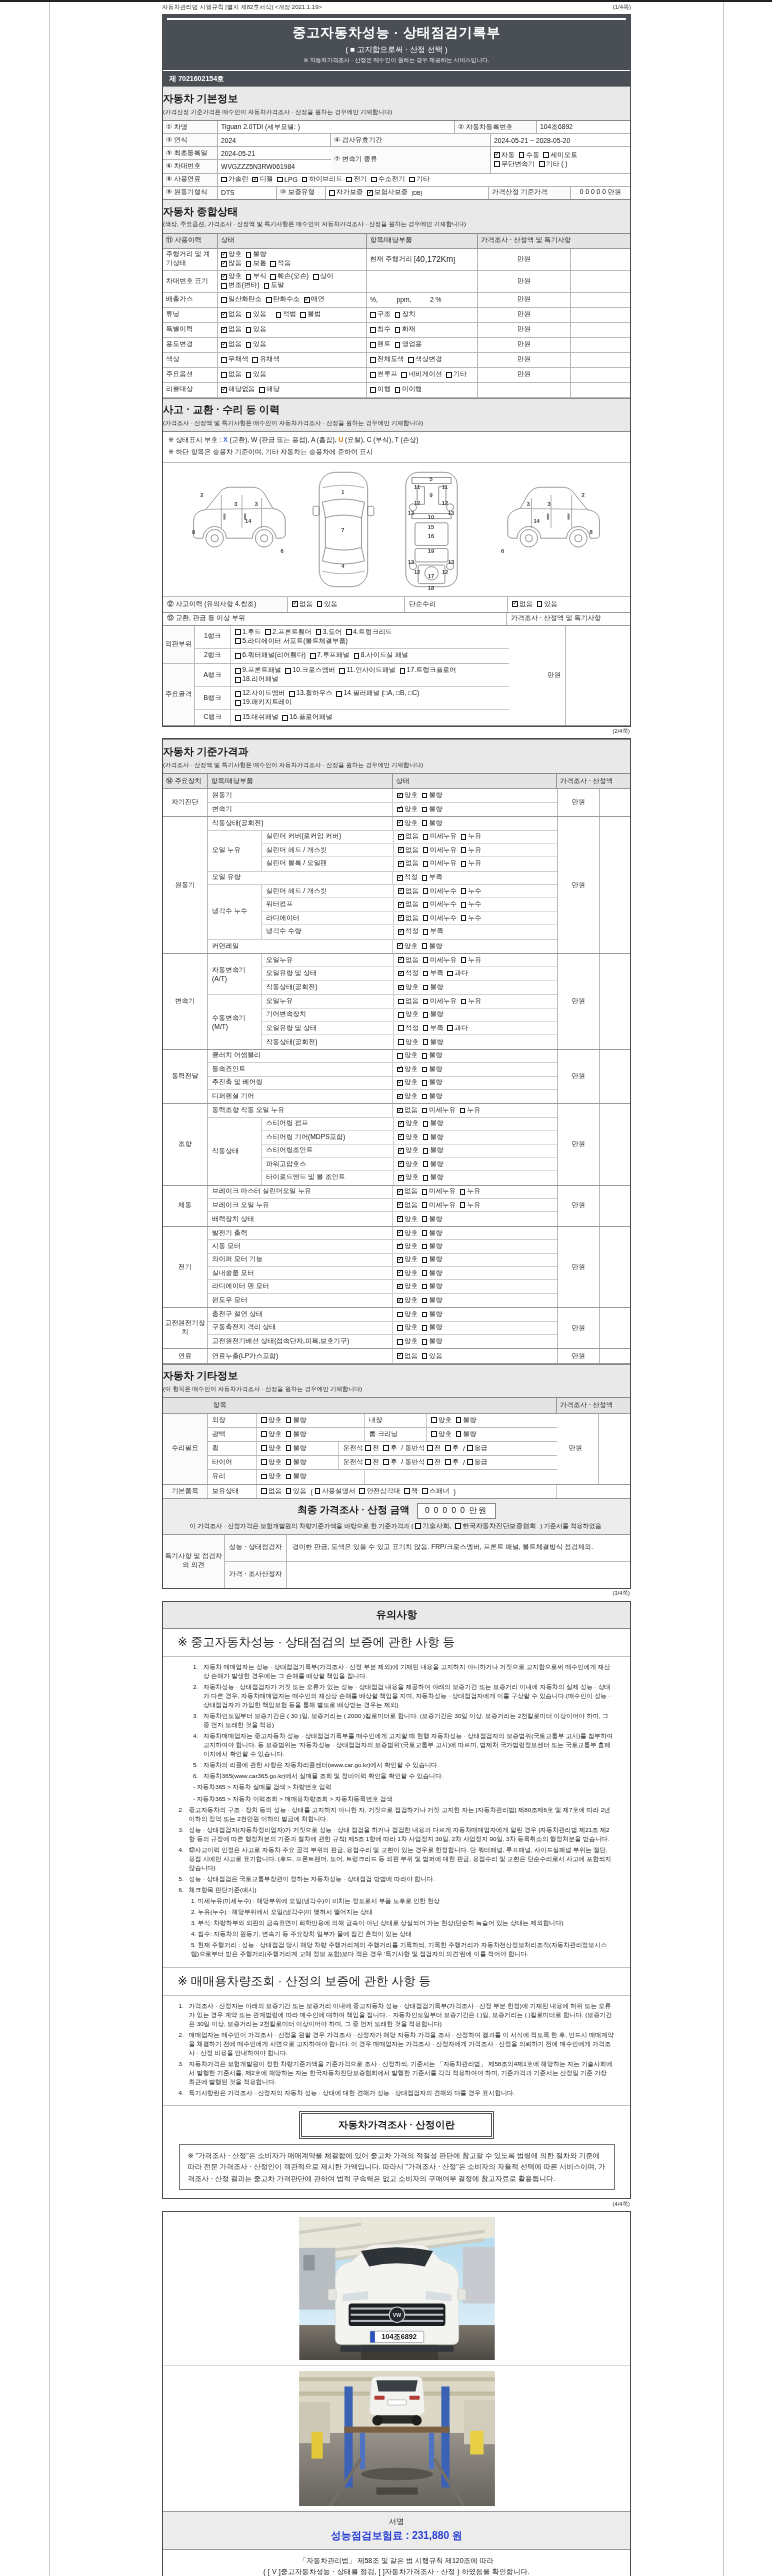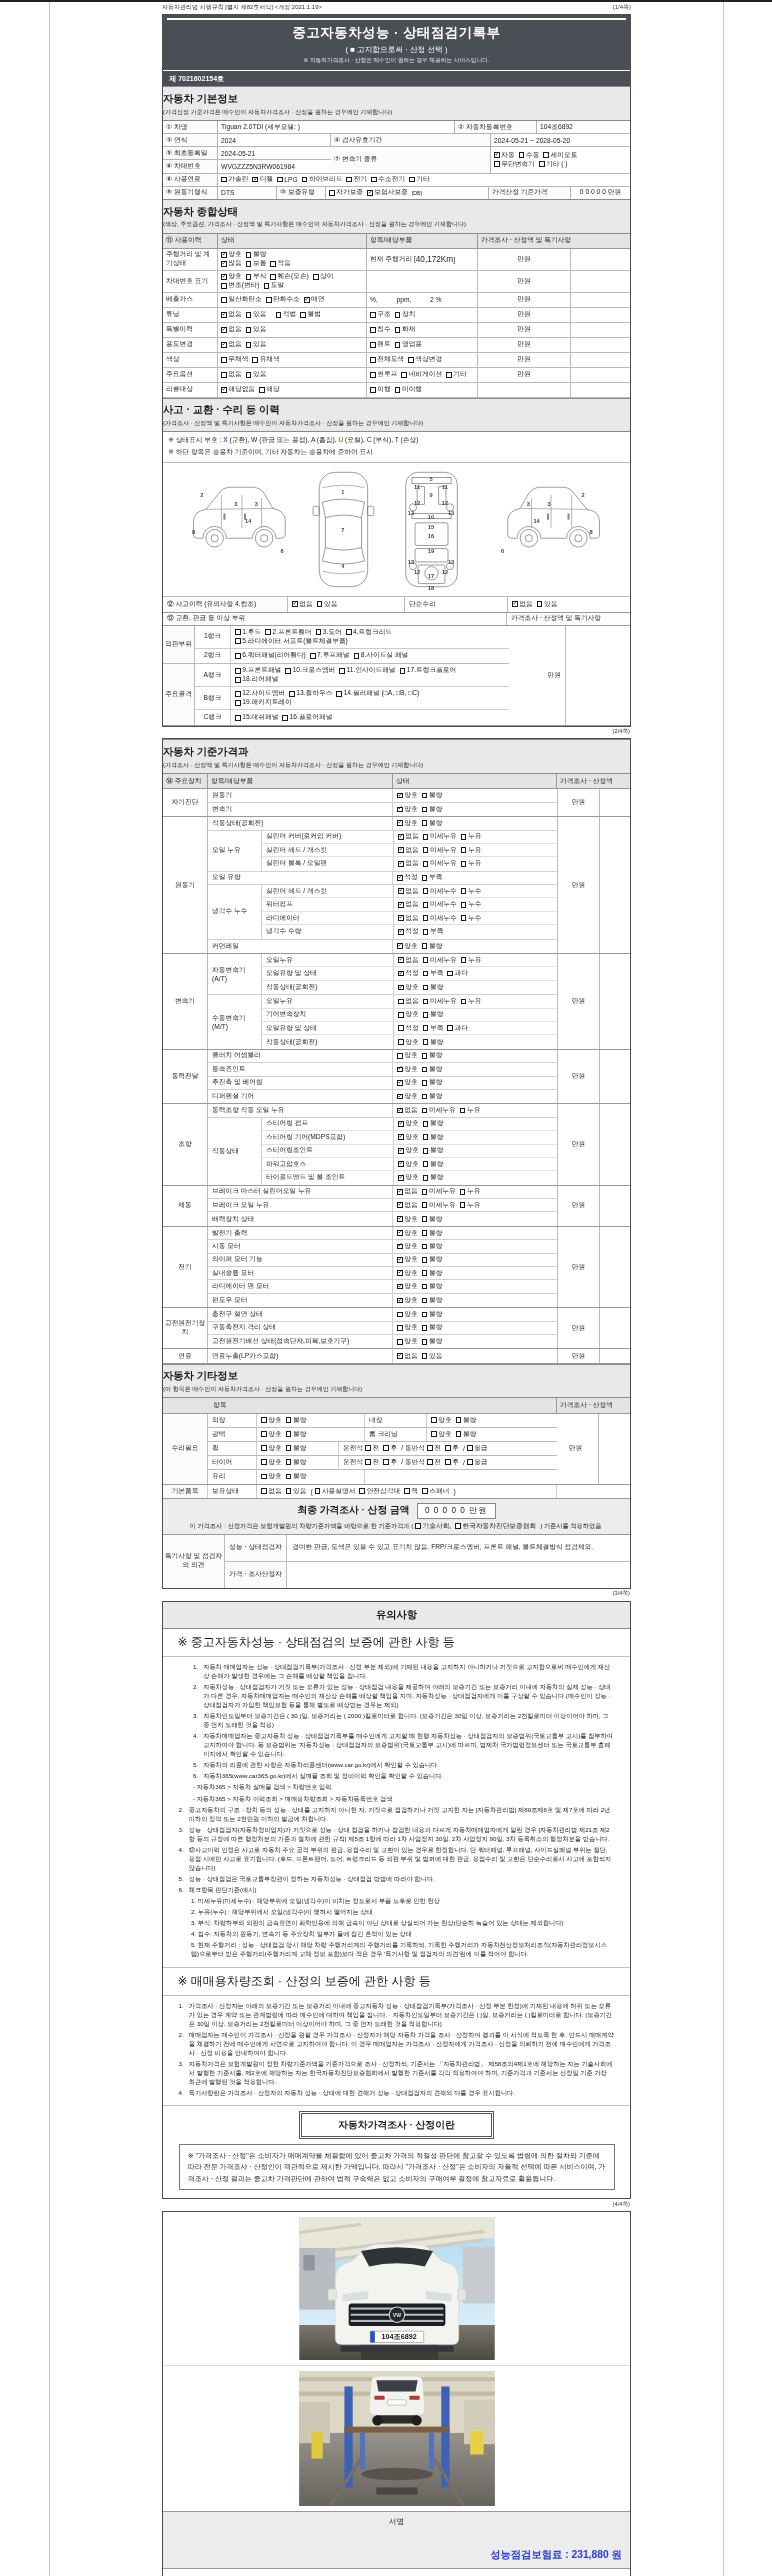--- a/index.html
+++ b/index.html
@@ -108,21 +108,21 @@
   .nbox { padding:7.2px 15.5px 8.2px 15.5px; }
   .nboxtitle { width:191px; margin:0 auto; border:0.5px solid #555; outline:0.5px solid #555; outline-offset:1px; text-align:center; font-size:9.8px; font-weight:bold; padding:4.1px 0; }
   .nboxbody { border:0.5px solid #777; margin-top:7.2px; padding:5.2px 8.2px; font-size:7px; line-height:11.3px; }
   
   .photohead { background:#e9e9e9; text-align:center; font-size:8.8px; font-weight:bold; padding:3.6px 0; border-bottom:0.5px solid #9a9a9a; }
   .photoarea { display:flex; flex-direction:column; align-items:center; padding:5.2px 0 4.1px 0; }
   .photoarea svg { display:block; }
   .photodivider { width:100%; border-top:0.5px solid #ddd; margin:5.2px 0; }
   .signrow { background:#ececec; border-top:0.5px solid #9a9a9a; border-bottom:0.5px solid #9a9a9a; padding:5.2px 8.2px 6.2px 8.2px; }
   .signlabel { text-align:center; font-size:7.7px; }
-  .insurance { text-align:right; font-size:10.3px; font-weight:bold; margin-top:21px; }
+  .insurance { text-align:center; font-size:10.3px; font-weight:bold; margin-top:2px; }
   .footerblock { padding:5.2px 0 6.2px 0; text-align:center; font-size:7px; line-height:11.3px; }
   .sp { letter-spacing:0.1px; }
 </style>
 </head>
 <body>
 
 <div class="topbar"></div>
 <div class="pageframe"></div>
 
 <div class="docwrap">

